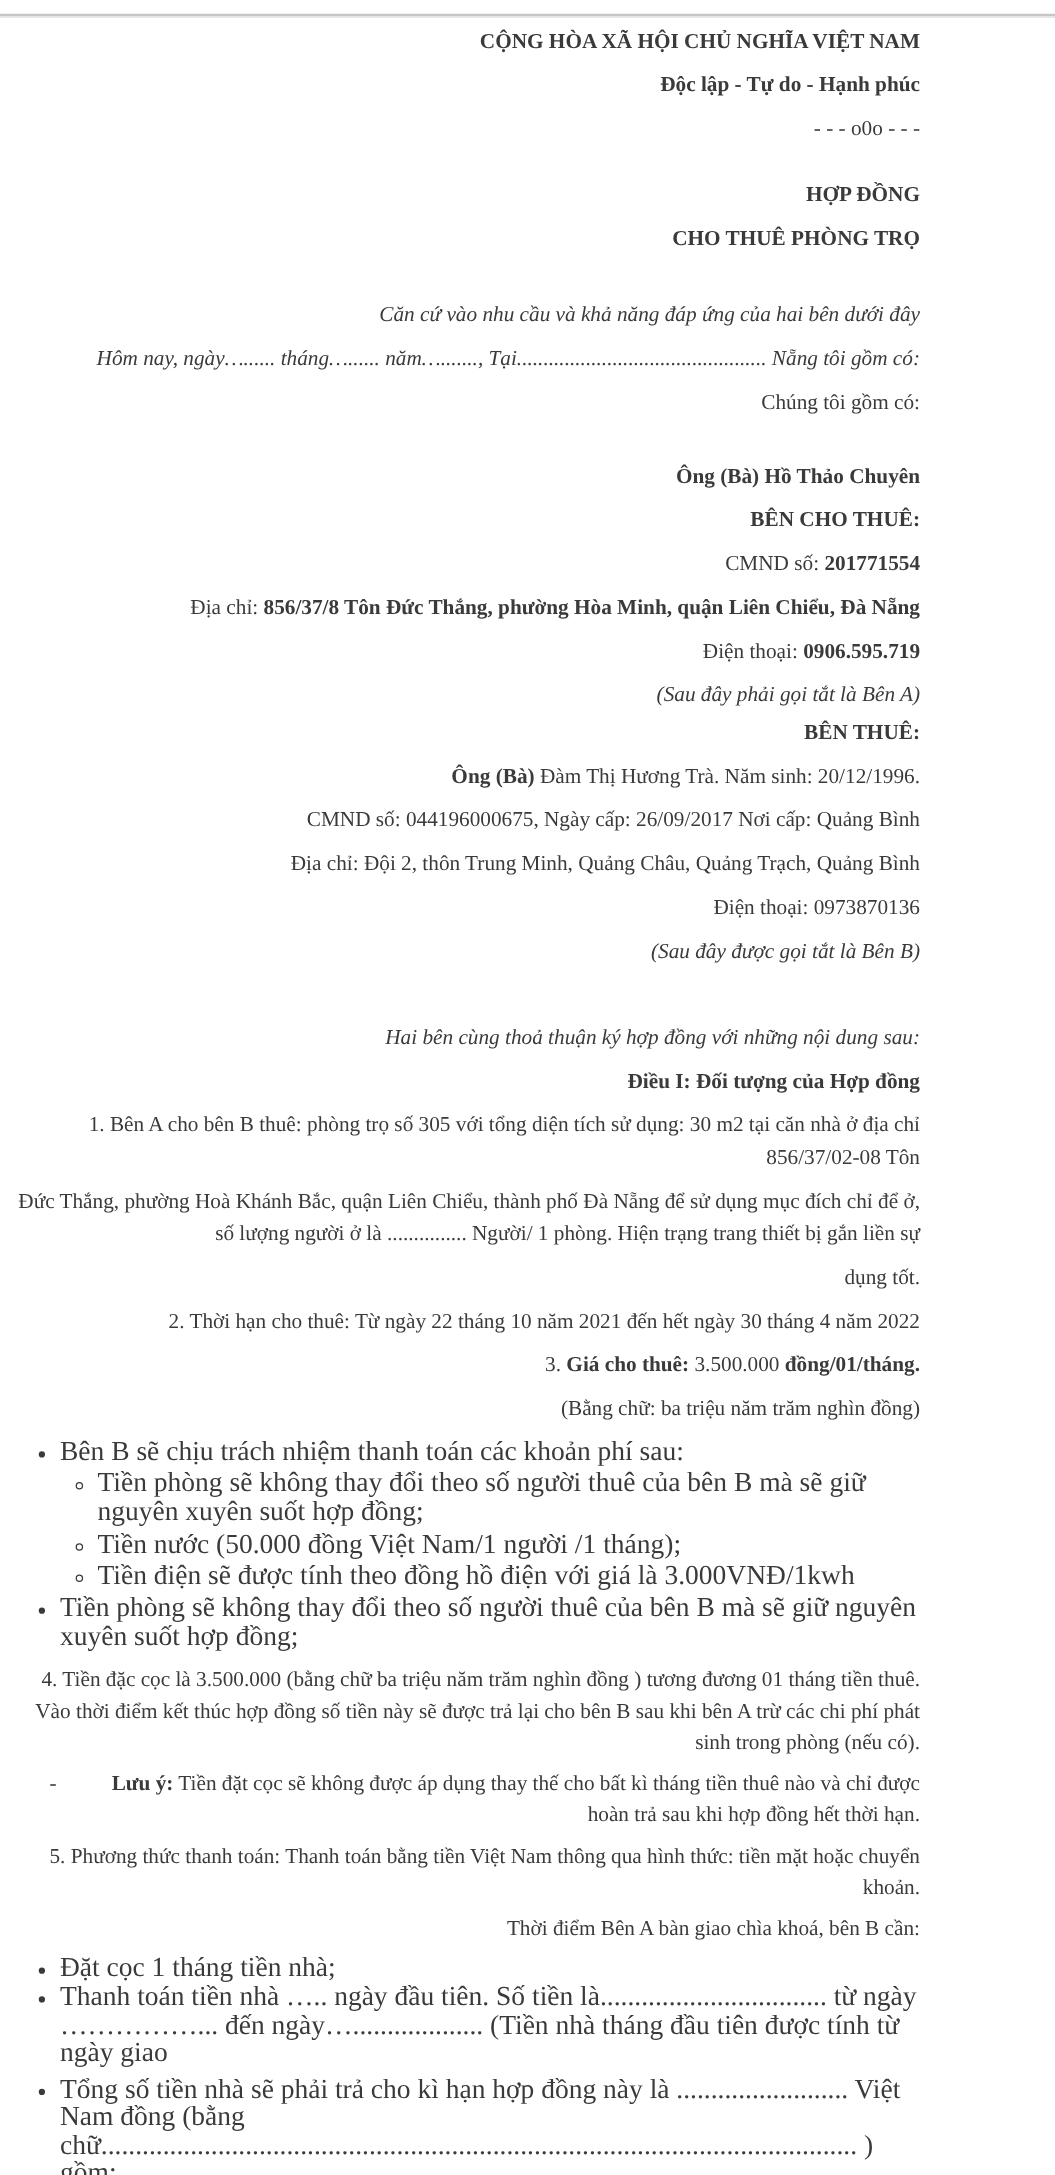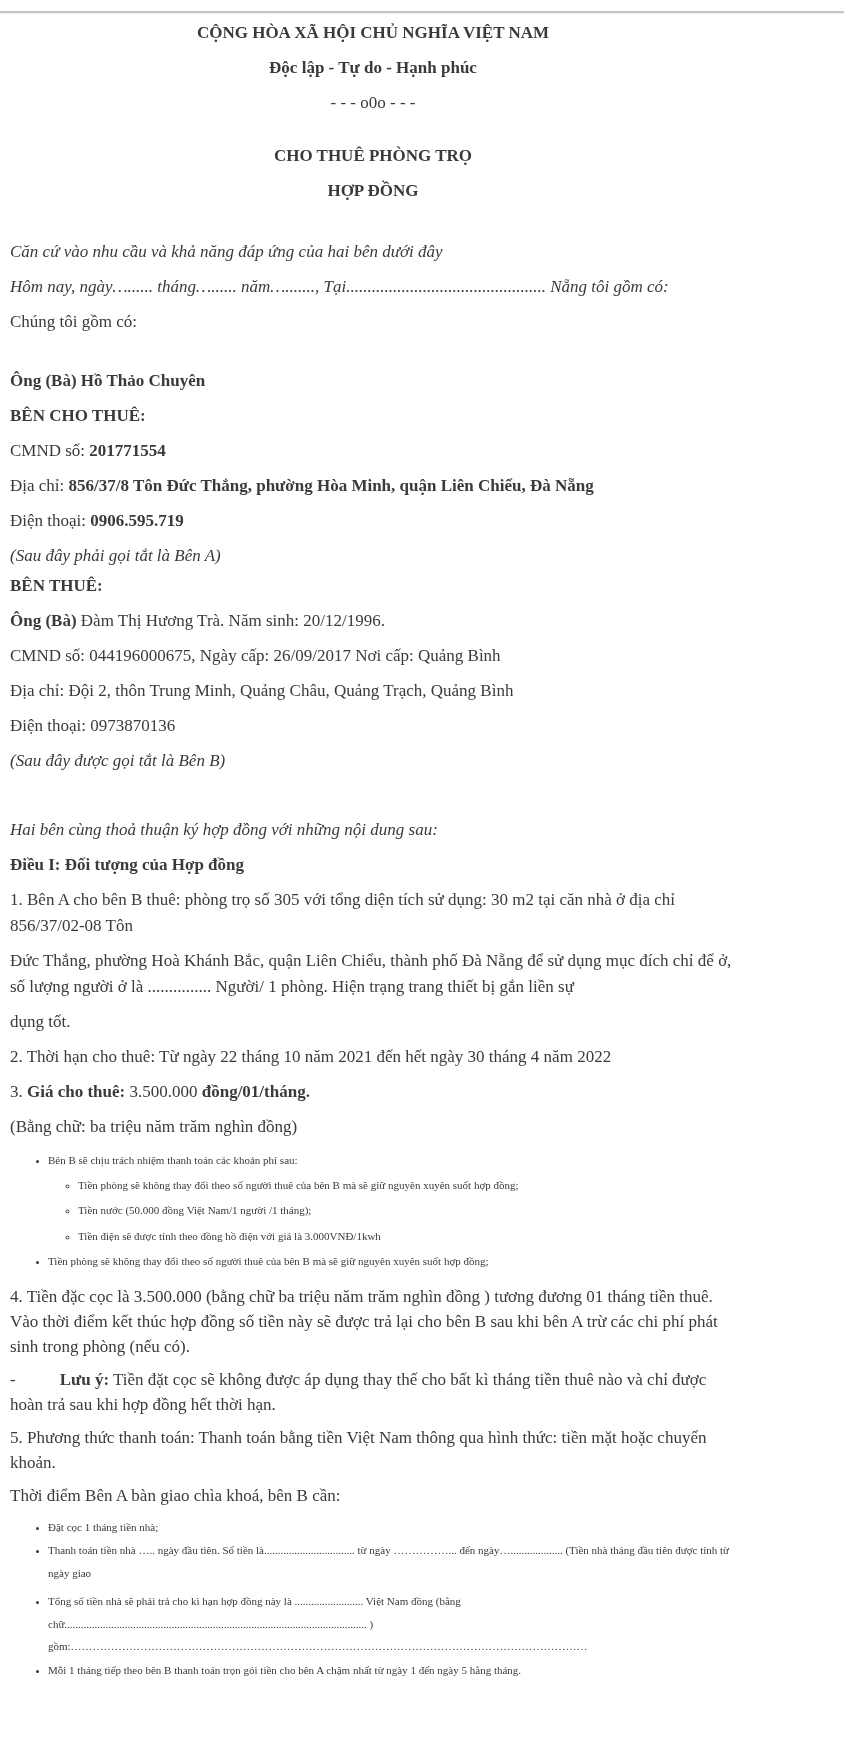--- a/index.html
+++ b/index.html
@@ -17,35 +17,35 @@
     background: #c6c6c6;
     border-bottom: 1px solid #efefef;
   }
   .doc {
     width: 726px;
     padding-left: 10px;
     padding-top: 6px;
     font-size: 17px;
     line-height: 26px;
   }
-  .doc p { margin: 0 0 9px 0; }
+  .doc p { margin: 0 0 9px 0; text-align: right; }
   .center { text-align: center; }
   .b { font-weight: bold; }
   .i { font-style: italic; }
   .spacer-18 { height: 18px; }
   .spacer-26 { height: 26px; }
   .spacer-24 { height: 24px; }
   .spacer-34 { height: 34px; }
   .alias-a { margin-bottom: 4px !important; }
   
   .tight p { line-height: 25px; margin-bottom: 8px; }
   ul.l1 {
     margin: 2px 0 10px 0;
     padding-left: 38px;
-    font-size: 11px;
+    font-size: 22px;
     line-height: 23.5px;
     list-style-type: disc;
   }
   ul.l1 li { margin-bottom: 2px; }
   ul.l1 ul {
     margin: 1px 0 1px 0;
     padding-left: 30px;
     list-style-type: circle;
   }
   ul.bottom {
@@ -63,22 +63,22 @@
 <div class="top-rule"></div>
 
 <div class="doc">
 
   <p class="center b">CỘNG HÒA XÃ HỘI CHỦ NGHĨA VIỆT NAM</p>
   <p class="center b">Độc lập - Tự do - Hạnh phúc</p>
   <p class="center">- - - o0o - - -</p>
 
   <div class="spacer-18"></div>
 
+  <p class="center b">HỢP ĐỒNG</p>
   <p class="center b">CHO THUÊ PHÒNG TRỌ</p>
-  <p class="center b">HỢP ĐỒNG</p>
 
   <div class="spacer-26"></div>
 
   <p class="i">Căn cứ vào nhu cầu và khả năng đáp ứng của hai bên dưới đây</p>
   <p class="i">Hôm nay, ngày…...... tháng…...... năm…......., Tại............................................... Nẵng tôi gồm có:</p>
   <p>Chúng tôi gồm có:</p>
 
   <div class="spacer-24"></div>
 
   <p class="b">Ông (Bà) Hồ Thảo Chuyên</p>

